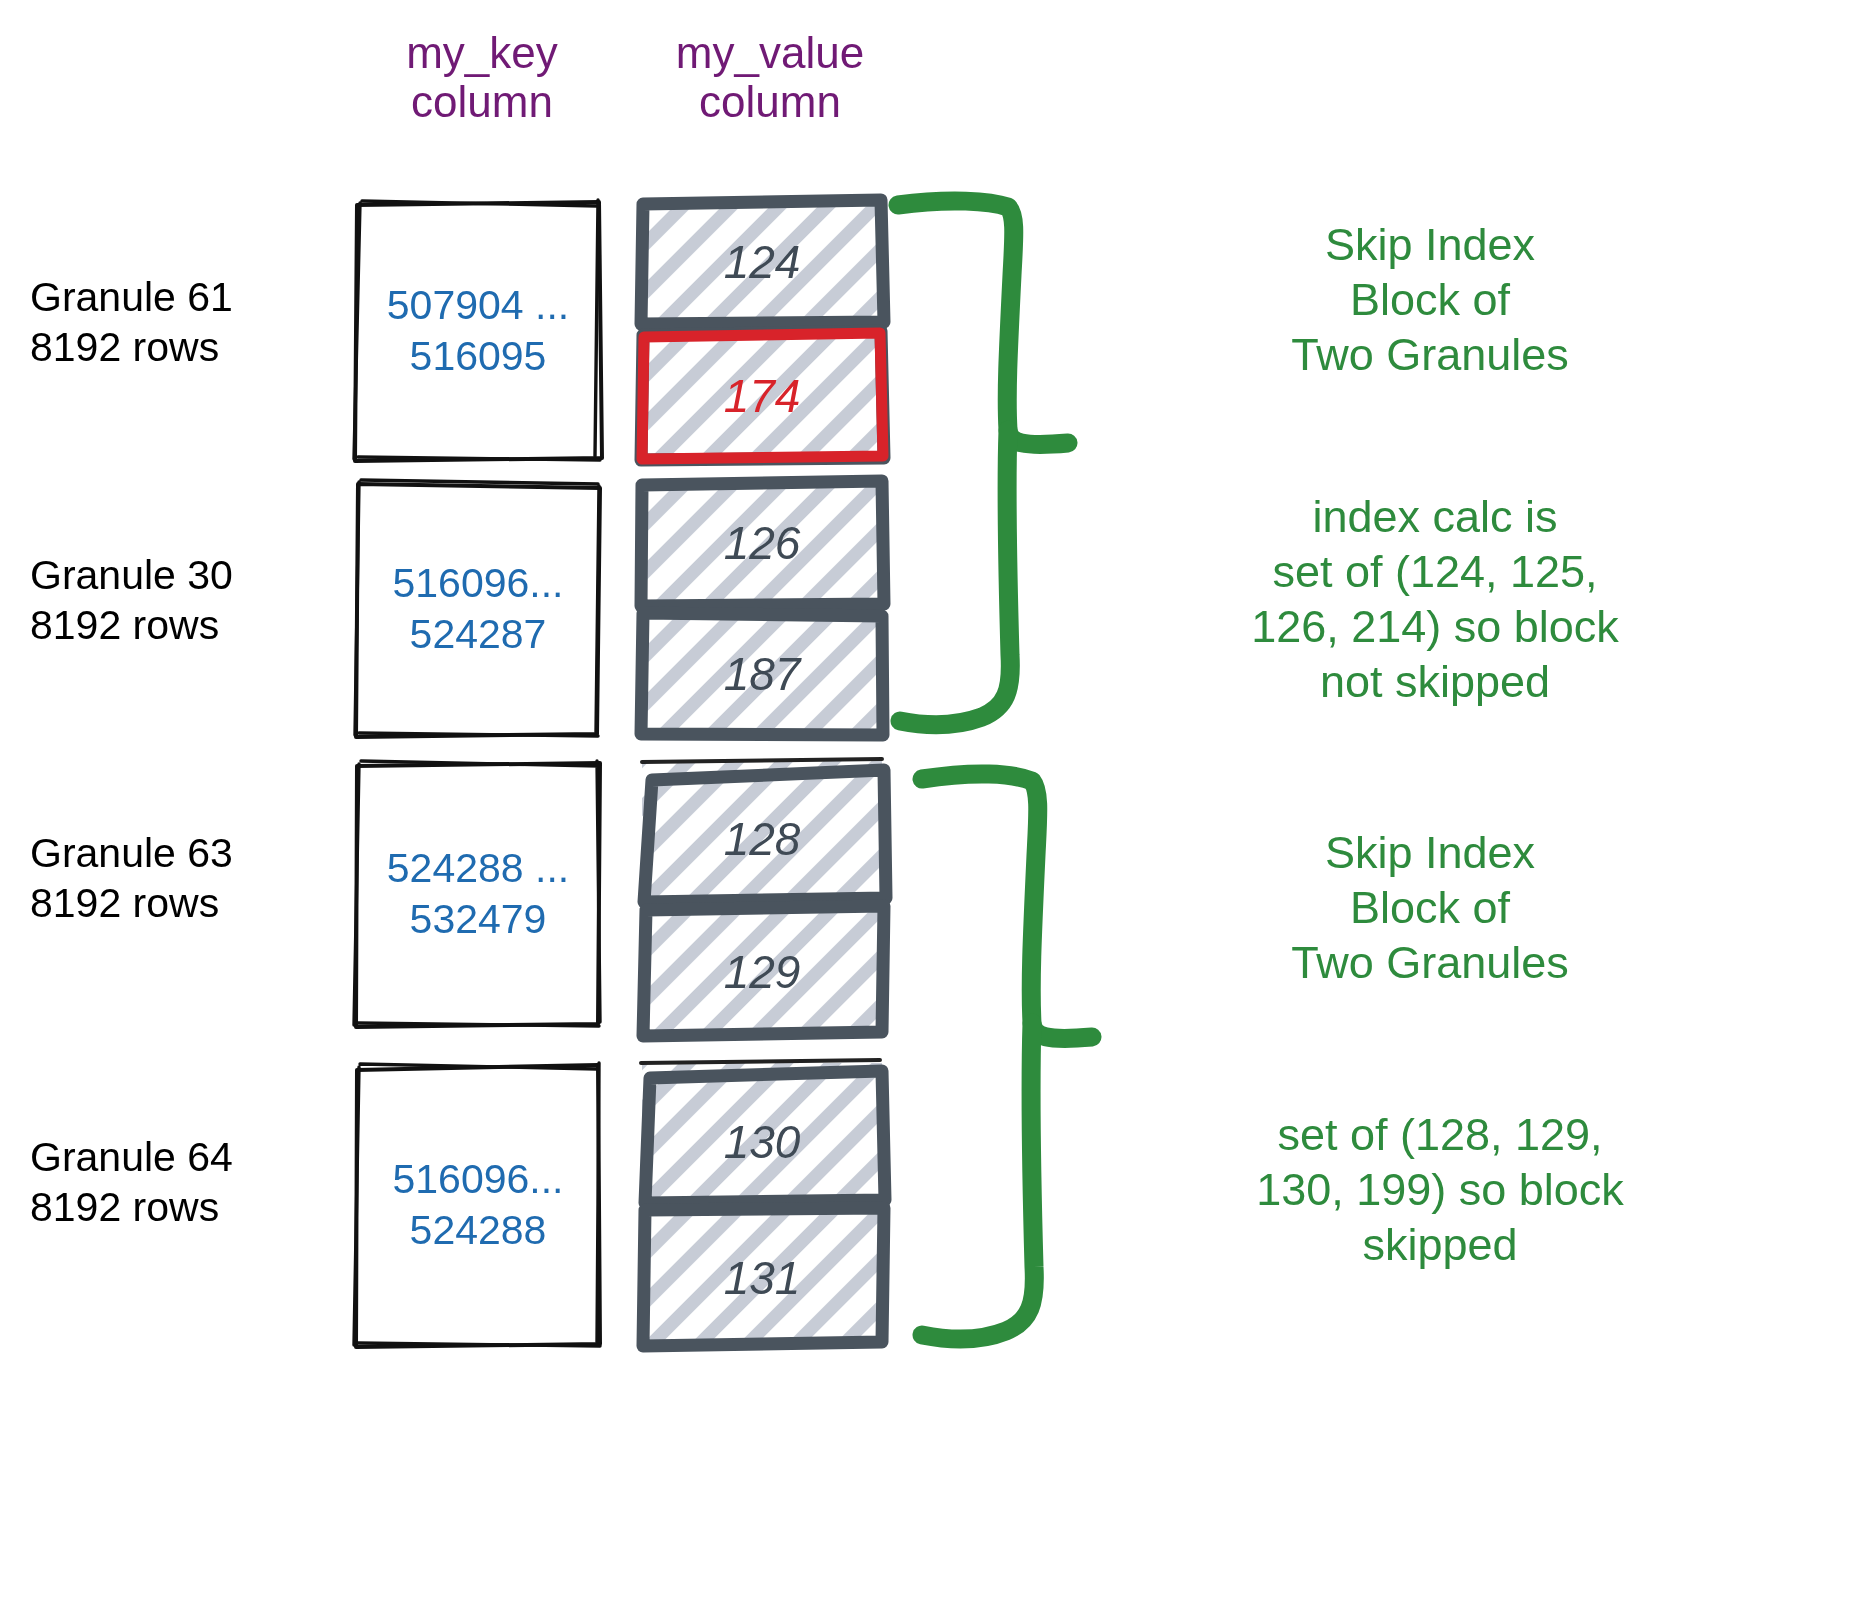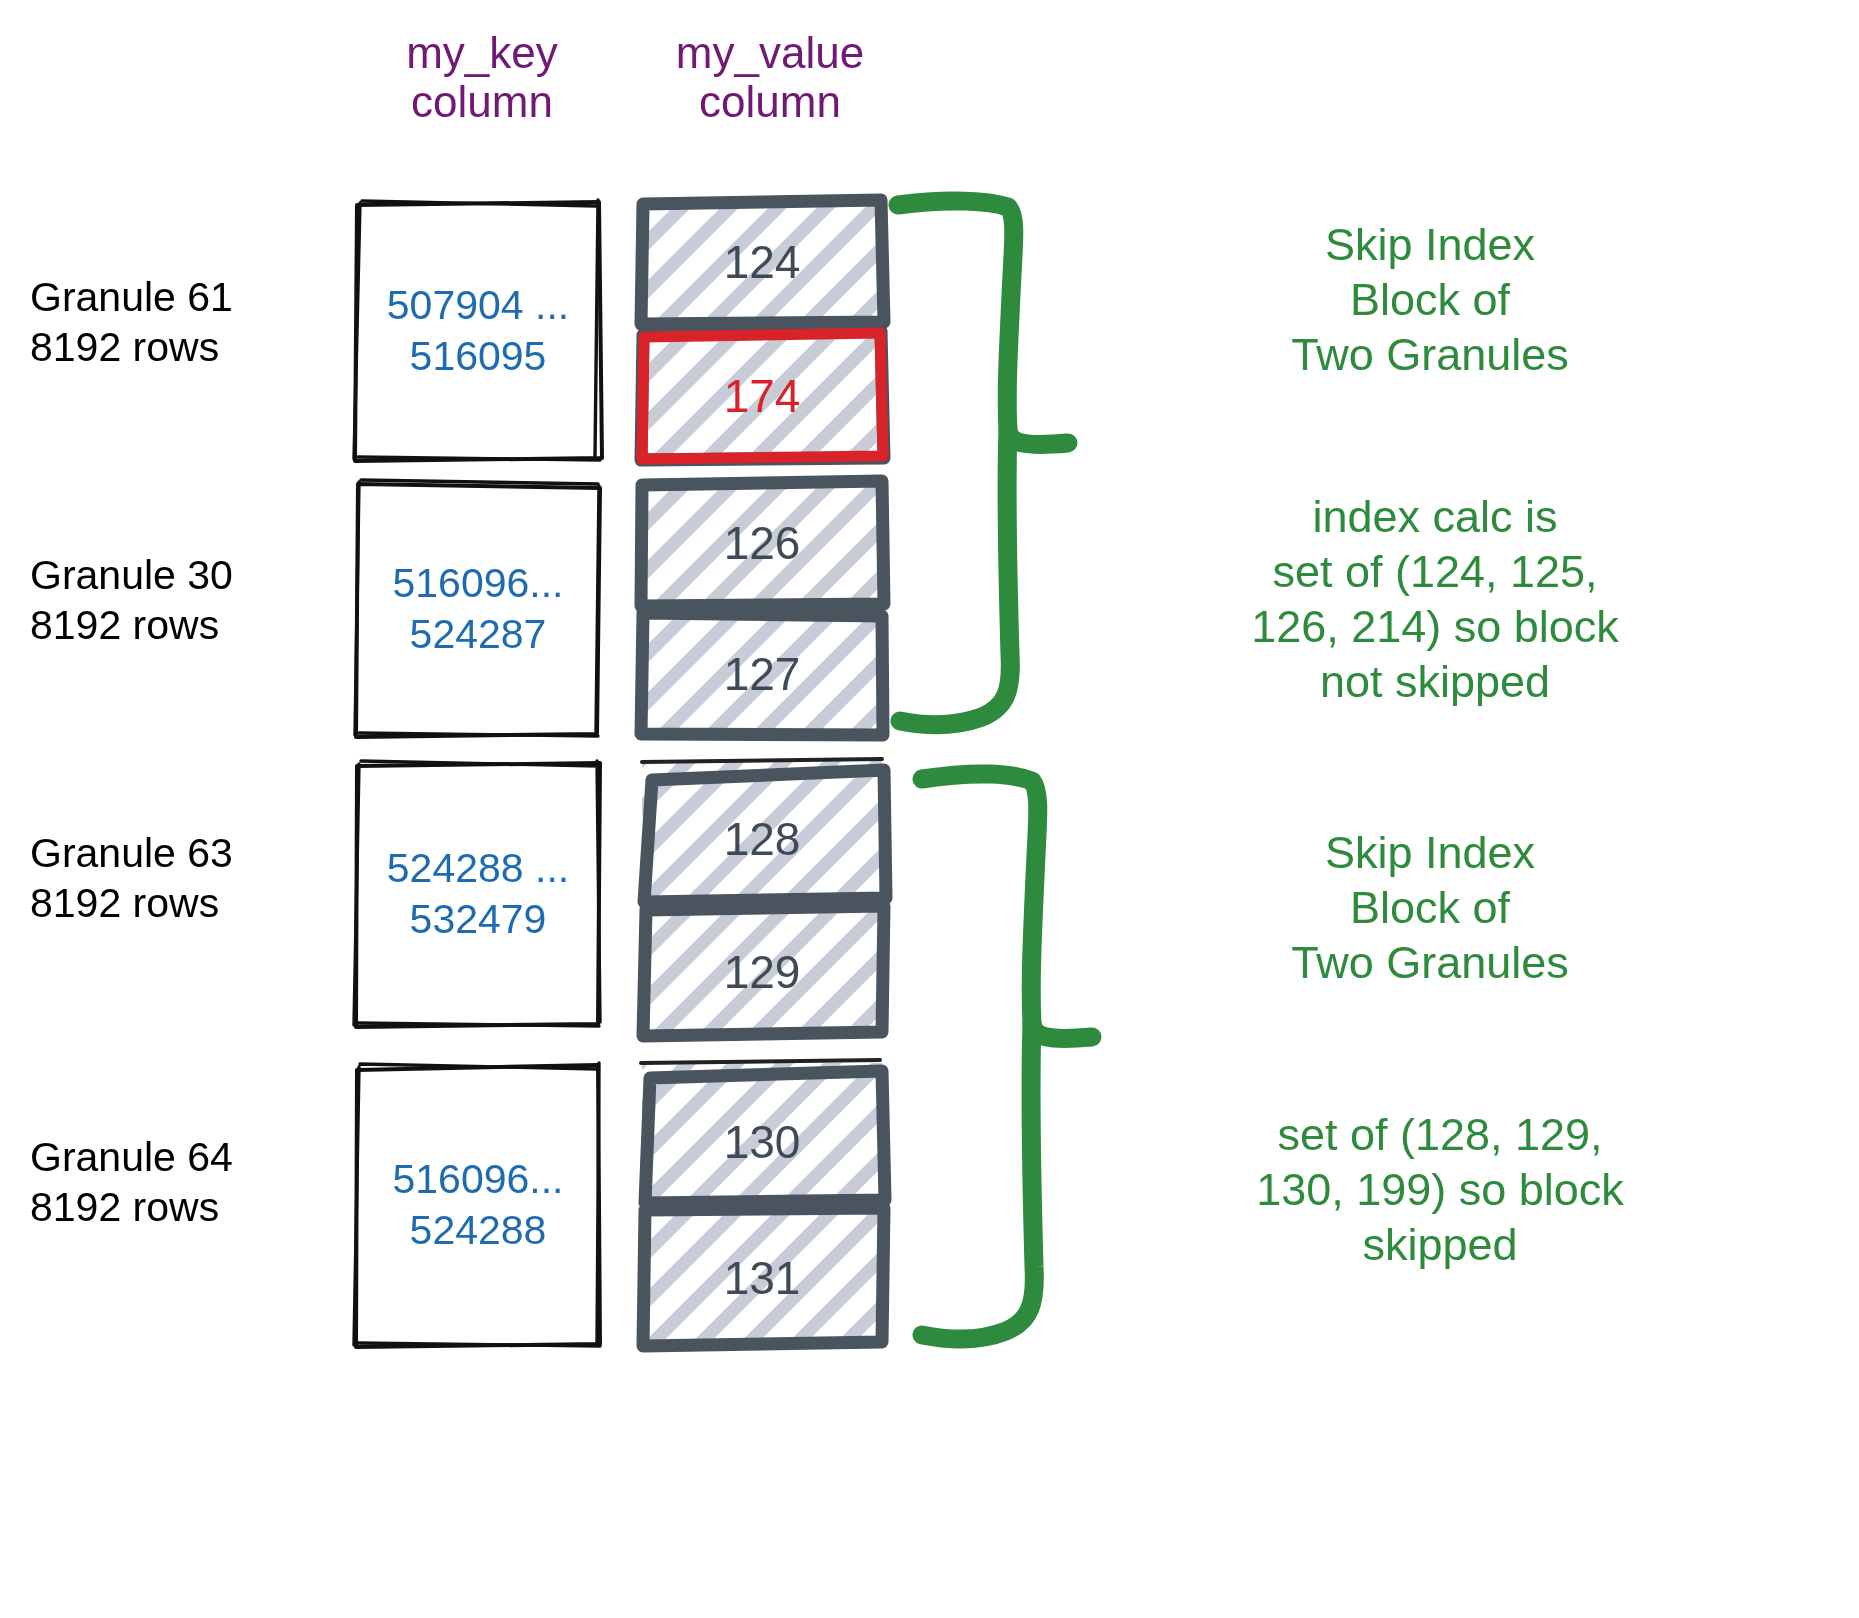--- a/index.html
+++ b/index.html
@@ -31,21 +31,21 @@
     position:absolute;left:0;right:0;top:50%;transform:translateY(-50%);
     text-align:center;font-size:41px;line-height:1.25;color:#1f6bb0;
     white-space:pre-line;
   }
 
   
   .val-cell{position:absolute;left:636px;width:252px;}
   .val-cell .sketch{position:absolute;inset:0;}
   .val-text{
     position:absolute;left:0;right:0;top:50%;transform:translateY(-50%);
-    text-align:center;font-size:46px;color:#3f4a55;
+    text-align:center;font-size:46px;color:#3f4a55;font-style:italic;
   }
   .val-text.highlight{color:#d8232a;}
 
   
   .note{
     position:absolute;text-align:center;font-size:45px;line-height:1.22;
     color:#2e8b3d;white-space:pre-line;
   }
   .brace{position:absolute;}
   svg{display:block;overflow:visible;}
@@ -113,21 +113,21 @@
       <path d="M6,9 L246,5 L248,128 L5,130 Z" fill="none" stroke="#4a545e" stroke-width="13" stroke-linejoin="round" stroke-linecap="round"></path>
     </svg>
     <div class="val-text">126</div>
   </div>
 
   <div class="val-cell" style="top:608px;height:132px;">
     <svg class="sketch" viewBox="0 0 252 132" preserveAspectRatio="none">
       <rect x="6" y="5" width="240" height="122" fill="url(#hatchA)"></rect>
       <path d="M7,5 L246,8 L247,127 L5,126 Z" fill="none" stroke="#4a545e" stroke-width="13" stroke-linejoin="round" stroke-linecap="round"></path>
     </svg>
-    <div class="val-text">127</div>
+    <div class="val-text">187</div>
   </div>
 
   <div class="row-label" style="top:828px;">Granule 63
 8192 rows</div>
 
   <div class="key-cell" style="top:758px;height:272px;">
     <svg class="sketch" viewBox="0 0 252 272" preserveAspectRatio="none">
       <path d="M5,8 L248,5 L246,266 L4,269 Z" fill="#fff" stroke="#111" stroke-width="4" stroke-linejoin="round"></path>
       <path d="M9,3 L247,8 M245,3 L248,264 M247,268 L6,265 M2,267 L7,6" fill="none" stroke="#111" stroke-width="3.4" stroke-linecap="round"></path>
     </svg>

